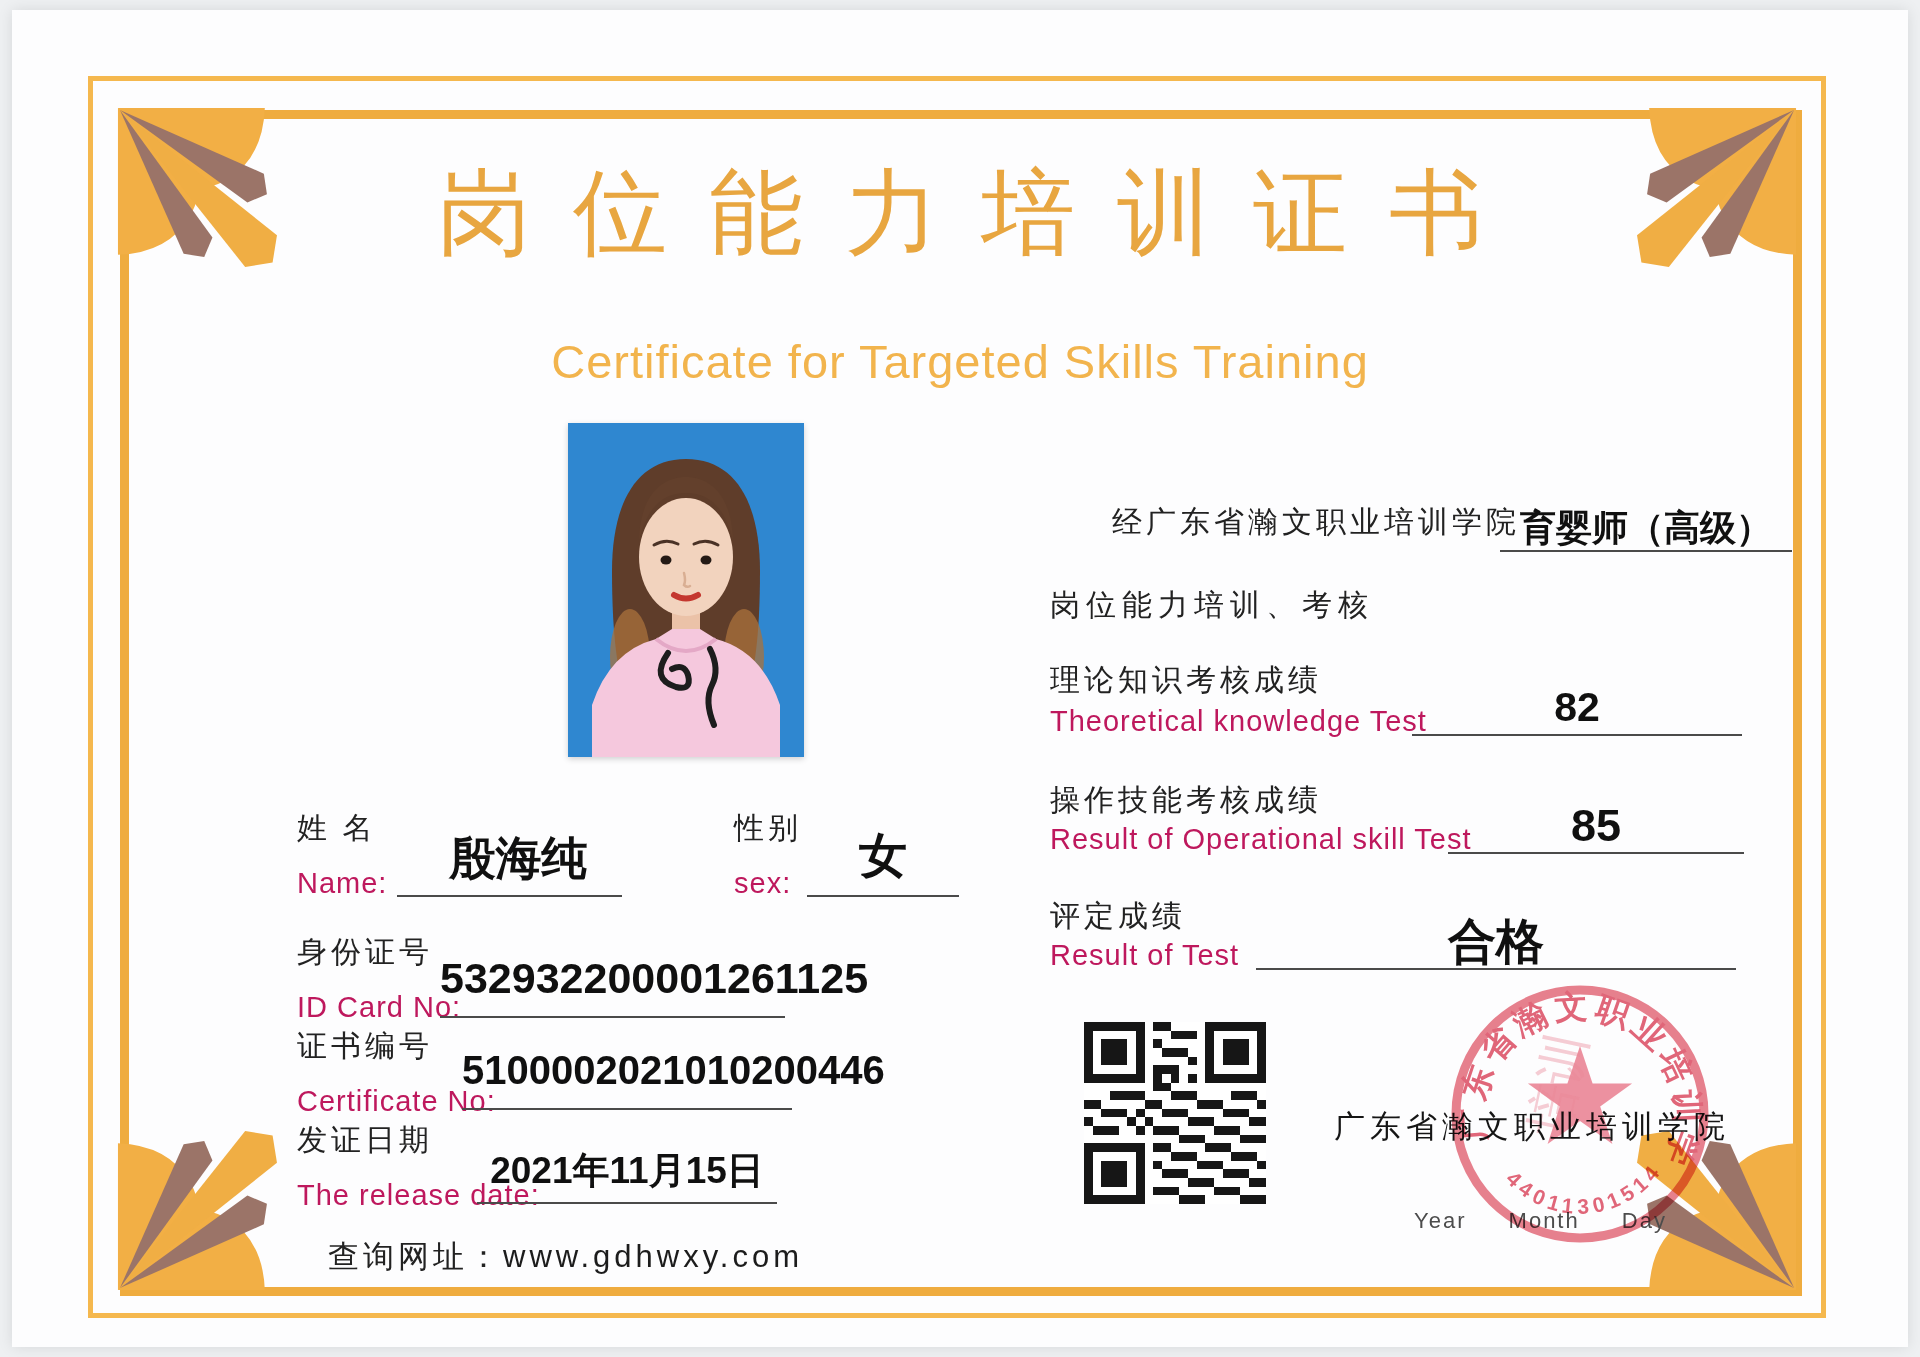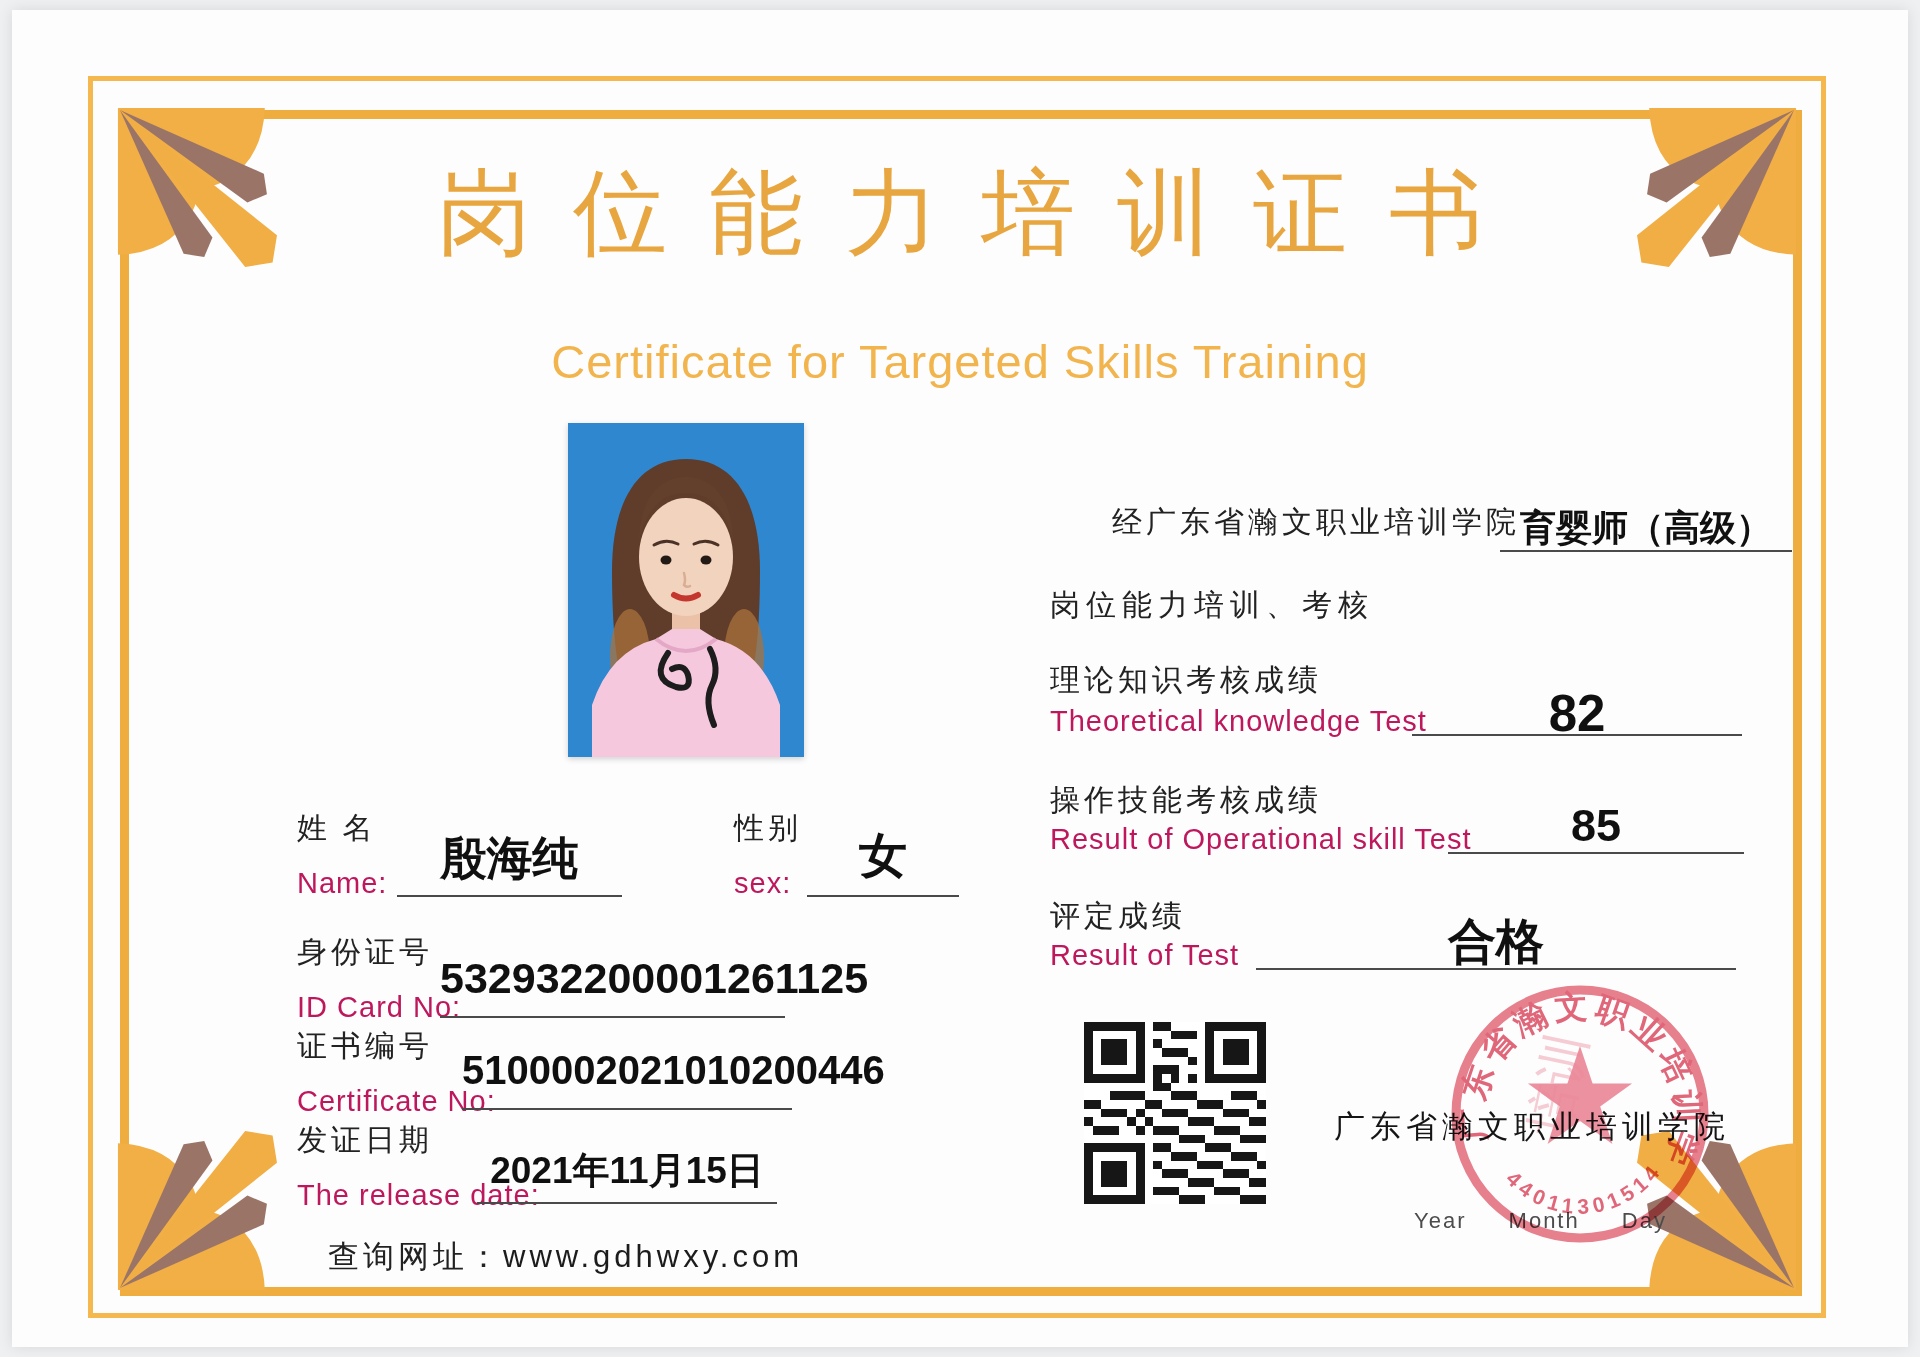--- a/index.html
+++ b/index.html
@@ -145,38 +145,38 @@
   </div>
 
   <div class="abs cn" style="left:1100px;top:492px;">经广东省瀚文职业培训学院</div>
   <div class="rule" style="left:1488px;top:540px;width:292px;"></div>
   <div class="val" style="left:1488px;top:494px;width:292px;font-size:36px;font-family:'Liberation Serif',serif;">育婴师（高级）</div>
   <div class="abs cn" style="left:1038px;top:575px;letter-spacing:6px;">岗位能力培训、考核</div>
 
   <div class="abs cn" style="left:1038px;top:650px;">理论知识考核成绩</div>
   <div class="abs en" style="left:1038px;top:695px;">Theoretical knowledge Test</div>
   <div class="rule" style="left:1400px;top:724px;width:330px;"></div>
-  <div class="val" style="left:1400px;top:674px;width:330px;font-size:51px;">82</div>
+  <div class="val" style="left:1400px;top:674px;width:330px;font-size:41px;">82</div>
 
   <div class="abs cn" style="left:1038px;top:770px;">操作技能考核成绩</div>
   <div class="abs en" style="left:1038px;top:813px;">Result of Operational skill Test</div>
   <div class="rule" style="left:1436px;top:842px;width:296px;"></div>
   <div class="val" style="left:1436px;top:790px;width:296px;font-size:45px;">85</div>
 
   <div class="abs cn" style="left:1038px;top:886px;">评定成绩</div>
   <div class="abs en" style="left:1038px;top:929px;">Result of Test</div>
   <div class="rule" style="left:1244px;top:958px;width:480px;"></div>
   <div class="val" style="left:1244px;top:900px;width:480px;font-size:48px;font-family:'Liberation Serif',serif;">合格</div>
 
   <div class="abs label-stack" style="left:285px;top:798px;">
     <span class="cn">姓 名</span>
     <span class="en">Name:</span>
   </div>
   <div class="rule" style="left:385px;top:885px;width:225px;"></div>
-  <div class="val" style="left:385px;top:818px;width:225px;font-size:46px;font-family:'Liberation Serif',serif;">殷海纯</div>
+  <div class="val" style="left:394px;top:818px;width:225px;font-size:46px;font-family:'Liberation Serif',serif;">殷海纯</div>
 
   <div class="abs label-stack" style="left:722px;top:798px;">
     <span class="cn">性别</span>
     <span class="en">sex:</span>
   </div>
   <div class="rule" style="left:795px;top:885px;width:152px;"></div>
   <div class="val" style="left:795px;top:814px;width:152px;font-size:48px;font-family:'Liberation Serif',serif;">女</div>
 
   <div class="abs label-stack" style="left:285px;top:922px;">
     <span class="cn">身份证号</span>

